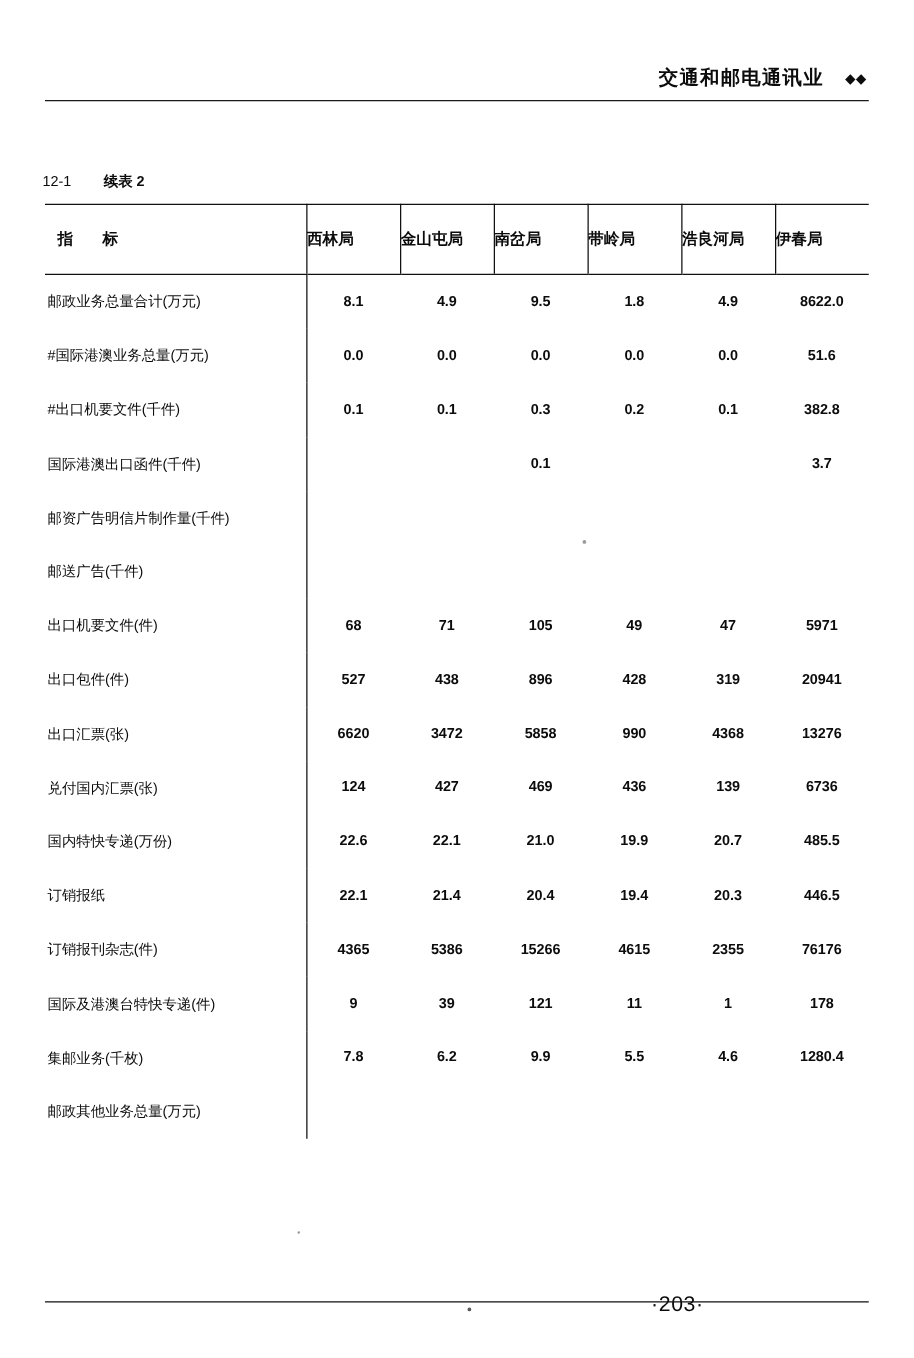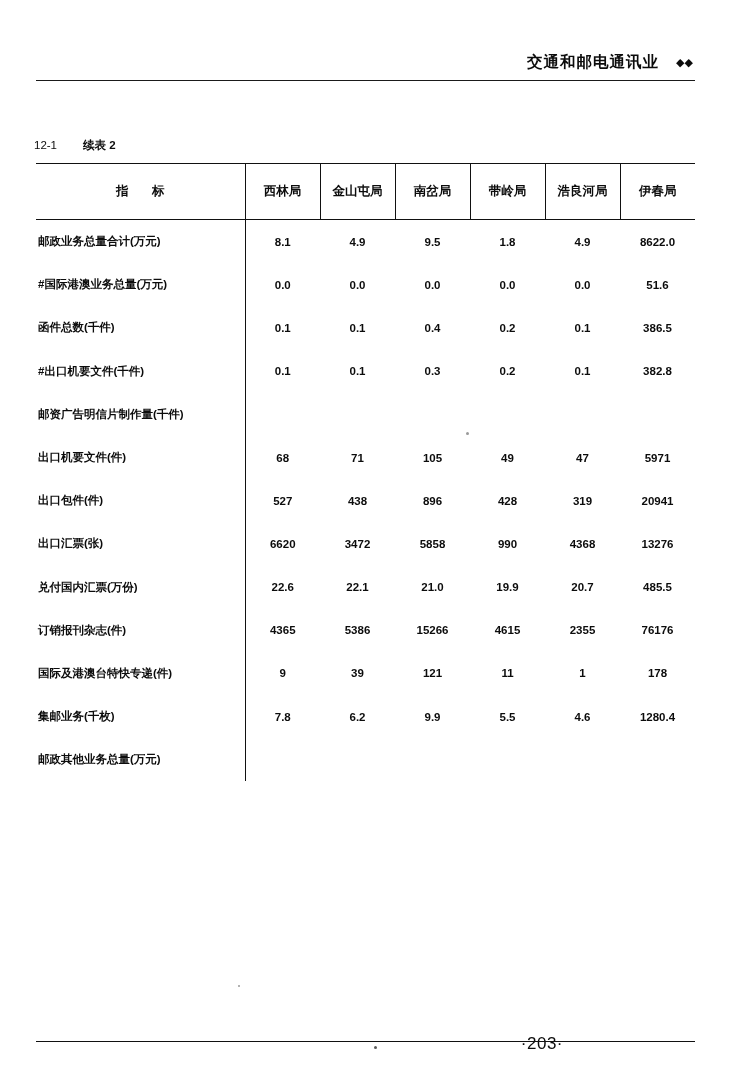--- a/index.html
+++ b/index.html
@@ -85,38 +85,38 @@
   table.data col.c-num { width: 75px; }
   table.data th, table.data td {
     padding: 0;
     vertical-align: middle;
   }
   
   .hrow th {
     height: 56px;
     font-weight: bold;
     font-size: 12.5px;
-    text-align: center;
+    text-align: left;
     border-bottom: 1.2px solid #111;
   }
   .hrow th.ind-h {
     letter-spacing: 10px;
     text-indent: 10px;
   }
   .hrow th.col-h {
     border-left: 1.1px solid #111;
   }
   
   .brow td {
     height: 43.2px;
     font-size: 11.5px;
   }
   .brow td.ind {
     text-align: left;
-    font-weight: bold;
+    font-weight: normal;
     border-right: 1.4px solid #111;
     padding-left: 2px;
   }
   .brow td.num {
     text-align: center;
     font-weight: bold;
     font-size: 11.5px;
   }
   .lvl0 { padding-left: 2px; }
   .lvl1 { padding-left: 20px; }
@@ -210,39 +210,48 @@
           <tr class="brow">
             <td class="ind lvl1">#国际港澳业务总量(万元)</td>
             <td class="num">0.0</td>
             <td class="num">0.0</td>
             <td class="num">0.0</td>
             <td class="num">0.0</td>
             <td class="num">0.0</td>
             <td class="num">51.6</td>
           </tr>
           <tr class="brow">
-            <td class="ind lvl0">函件总数(千件)</td>
-            <td class="num">0.1</td>
-            <td class="num">0.1</td>
-            <td class="num">0.4</td>
-            <td class="num">0.2</td>
-            <td class="num">0.1</td>
-            <td class="num">386.5</td>
-          </tr>
-          <tr class="brow">
             <td class="ind lvl1">#出口机要文件(千件)</td>
             <td class="num">0.1</td>
             <td class="num">0.1</td>
             <td class="num">0.3</td>
             <td class="num">0.2</td>
             <td class="num">0.1</td>
             <td class="num">382.8</td>
           </tr>
           <tr class="brow">
+            <td class="ind lvl2">国际港澳出口函件(千件)</td>
+            <td class="num"></td>
+            <td class="num"></td>
+            <td class="num">0.1</td>
+            <td class="num"></td>
+            <td class="num"></td>
+            <td class="num">3.7</td>
+          </tr>
+          <tr class="brow">
             <td class="ind lvl0">邮资广告明信片制作量(千件)</td>
+            <td class="num"></td>
+            <td class="num"></td>
+            <td class="num"></td>
+            <td class="num"></td>
+            <td class="num"></td>
+            <td class="num"></td>
+          </tr>
+          <tr class="brow">
+            <td class="ind lvl0">邮送广告(千件)</td>
             <td class="num"></td>
             <td class="num"></td>
             <td class="num"></td>
             <td class="num"></td>
             <td class="num"></td>
             <td class="num"></td>
           </tr>
           <tr class="brow">
             <td class="ind lvl0">出口机要文件(件)</td>
             <td class="num">68</td>
@@ -264,27 +273,45 @@
           <tr class="brow">
             <td class="ind lvl0">出口汇票(张)</td>
             <td class="num">6620</td>
             <td class="num">3472</td>
             <td class="num">5858</td>
             <td class="num">990</td>
             <td class="num">4368</td>
             <td class="num">13276</td>
           </tr>
           <tr class="brow">
-            <td class="ind lvl0">兑付国内汇票(万份)</td>
+            <td class="ind lvl0">兑付国内汇票(张)</td>
+            <td class="num">124</td>
+            <td class="num">427</td>
+            <td class="num">469</td>
+            <td class="num">436</td>
+            <td class="num">139</td>
+            <td class="num">6736</td>
+          </tr>
+          <tr class="brow">
+            <td class="ind lvl0">国内特快专递(万份)</td>
             <td class="num">22.6</td>
             <td class="num">22.1</td>
             <td class="num">21.0</td>
             <td class="num">19.9</td>
             <td class="num">20.7</td>
             <td class="num">485.5</td>
+          </tr>
+          <tr class="brow">
+            <td class="ind lvl1">订销报纸</td>
+            <td class="num">22.1</td>
+            <td class="num">21.4</td>
+            <td class="num">20.4</td>
+            <td class="num">19.4</td>
+            <td class="num">20.3</td>
+            <td class="num">446.5</td>
           </tr>
           <tr class="brow">
             <td class="ind lvl0">订销报刊杂志(件)</td>
             <td class="num">4365</td>
             <td class="num">5386</td>
             <td class="num">15266</td>
             <td class="num">4615</td>
             <td class="num">2355</td>
             <td class="num">76176</td>
           </tr>

